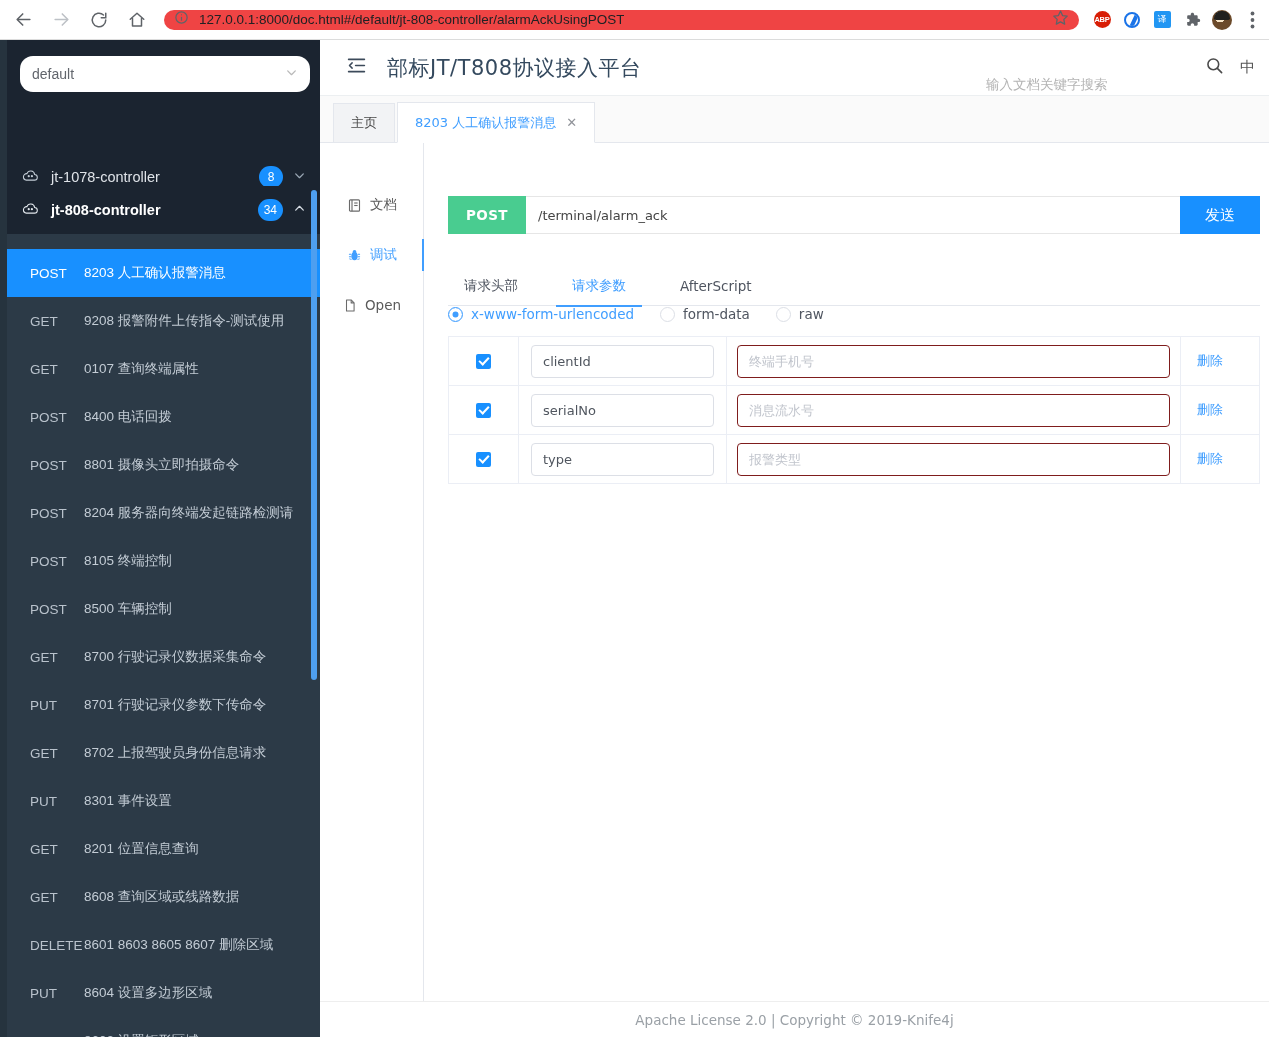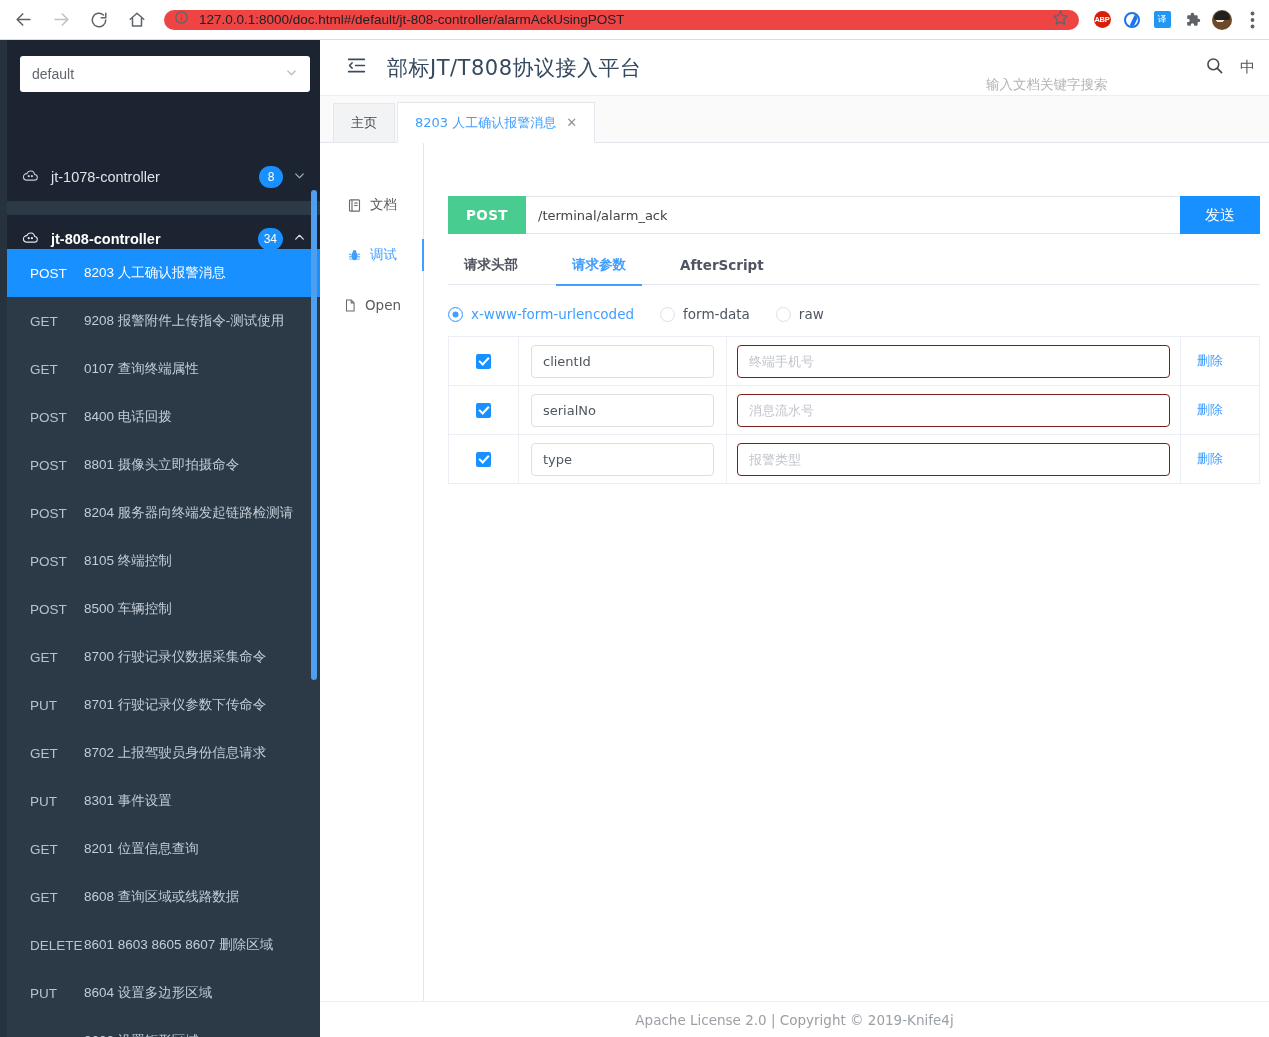--- a/index.html
+++ b/index.html
@@ -80,39 +80,39 @@
   #sidebar-edge {
     position: absolute; top: 40px; left: 0; width: 7px; height: 997px;
     background: #26333e; z-index: 5;
   }
   #sidebar-head {
     position: absolute; top: 0; left: 0; width: 320px; height: 161px;
     background: #1b2430;
   }
   .proj-select {
     position: absolute; left: 20px; top: 16px; width: 290px; height: 36px;
-    background: #fff; border-radius: 3px;
+    background: #fff; border-radius: 13px;
     display: flex; align-items: center; padding: 0 12px; gap: 16px;
   }
   .proj-select .lbl { font-size: 14px; color: #61656c; flex: 1 1 auto; }
   .grp-row {
     position: absolute; left: 0; width: 320px; height: 48px;
     display: flex; align-items: center; padding: 0 14px 0 22px;
     cursor: pointer;
   }
   .grp-row .cloud { margin-right: 12px; flex: 0 0 auto; }
   .grp-row .gname { font-size: 14.5px; color: #dfe3e8; flex: 1 1 auto; }
   .badge {
     min-width: 24px; height: 22px; padding: 0 6px; border-radius: 11px;
     background: #1890ff; color: #fff; font-size: 12px;
     display: flex; align-items: center; justify-content: center;
     margin-right: 10px; flex: 0 0 auto;
   }
   #grp-1078 { top: 113px; }
-  #grp-808 { top: 175px; background: #1b2430; }
+  #grp-808 { top: 146px; background: #1b2430; }
   .api-row {
     position: absolute; left: 0; width: 320px; height: 48px;
     display: flex; align-items: center; cursor: pointer;
     white-space: nowrap; overflow: hidden;
   }
   .api-row.active { background: #1890ff; }
   .api-row .verb {
     width: 84px; flex: 0 0 auto; padding-left: 30px;
     font-size: 13.5px; color: #b9c2cc;
   }
@@ -210,22 +210,22 @@
     border-right: none; padding: 0 12px; font-size: 13px; color: #444;
     outline: none; font-family: "DejaVu Sans", sans-serif; min-width: 0;
   }
   #send-btn {
     width: 80px; background: #1890ff; color: #fff; border: none;
     font-size: 15px; cursor: pointer; flex: 0 0 auto;
     font-family: "DejaVu Sans", sans-serif;
   }
 
   #req-tabs {
-    position: absolute; left: 24px; top: 103px; width: 812px; height: 39px;
-    border-bottom: 1px solid #e4e7ed; display: flex; align-items: center; font-weight: bold;
+    position: absolute; left: 24px; top: 124px; width: 812px; height: 39px;
+    border-bottom: 1px solid #e4e7ed; display: flex; align-items: center;
   }
   .rtab {
     height: 39px; padding: 0 16px; margin-right: 22px;
     display: flex; align-items: center; font-size: 13.5px;
     color: #4f5560; cursor: pointer; position: relative;
     font-family: "DejaVu Sans", sans-serif;
   }
   .rtab.active { color: #409eff; }
   .rtab.active::after {
     content: ''; position: absolute; left: 0; right: 0; bottom: -1px;

